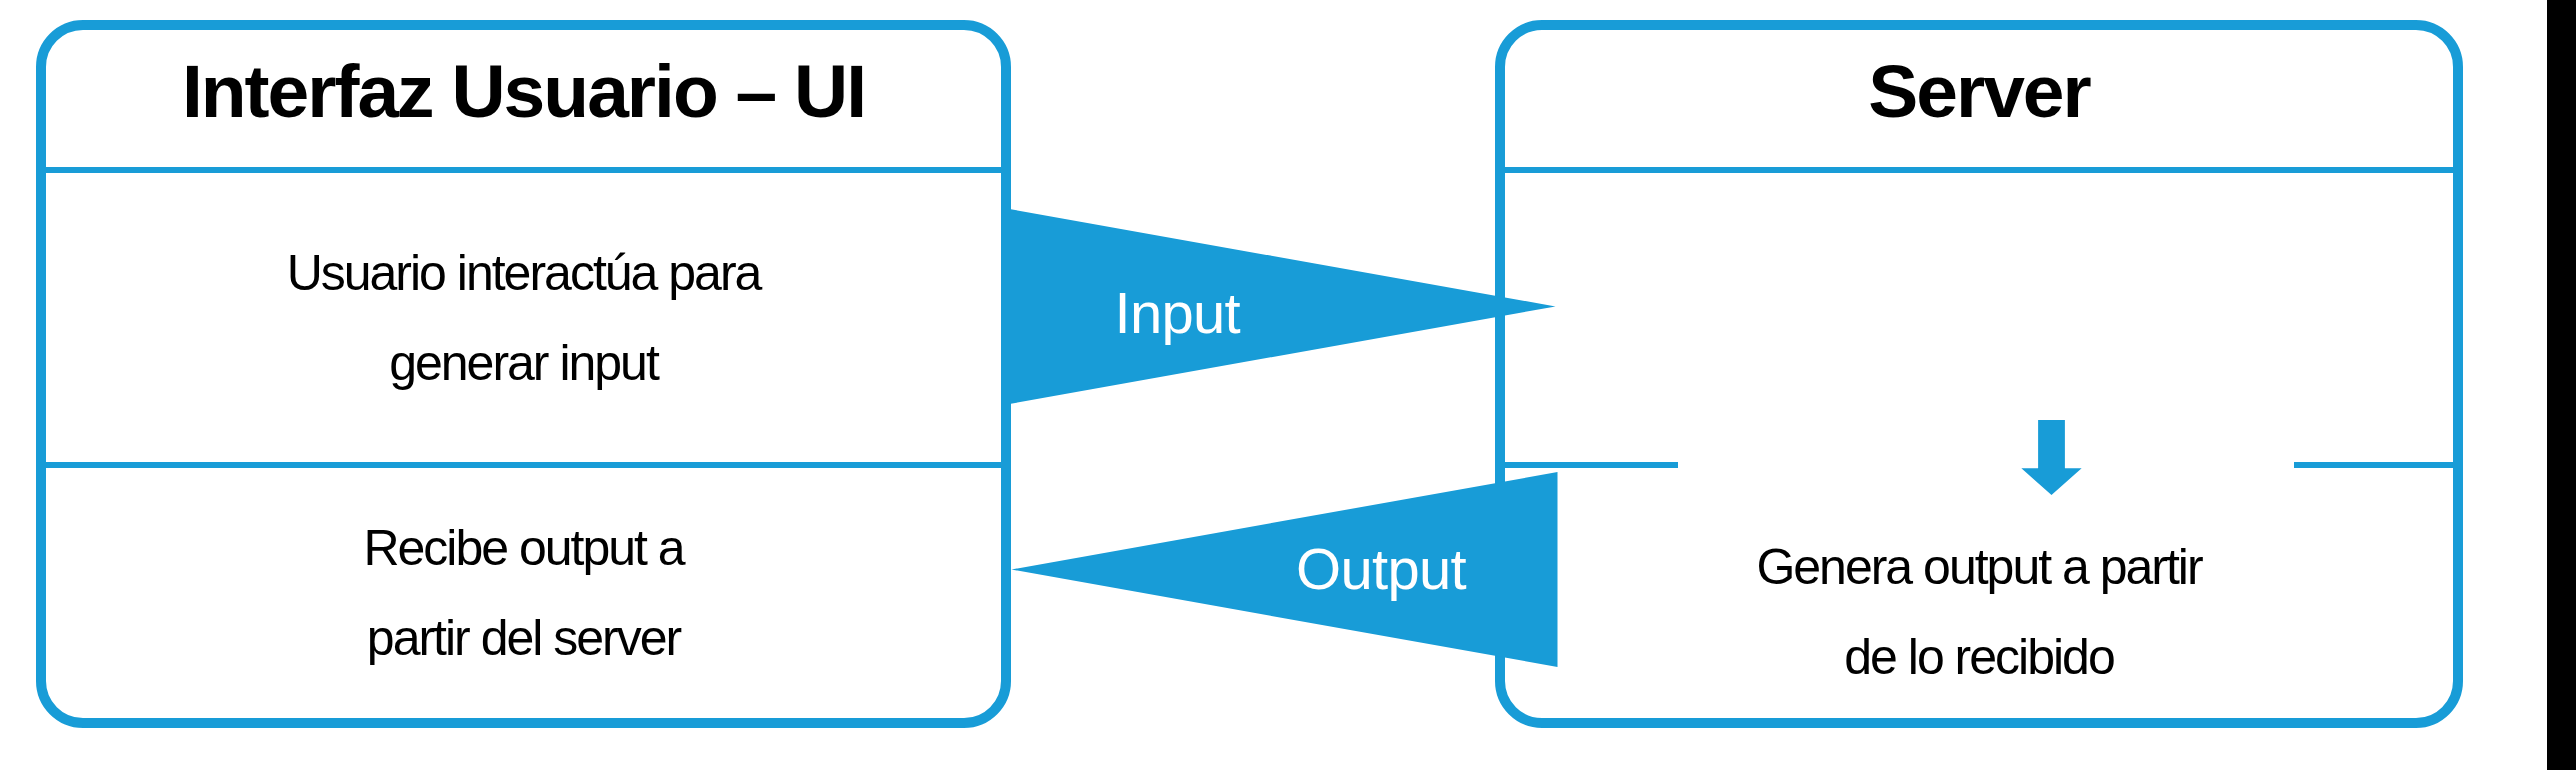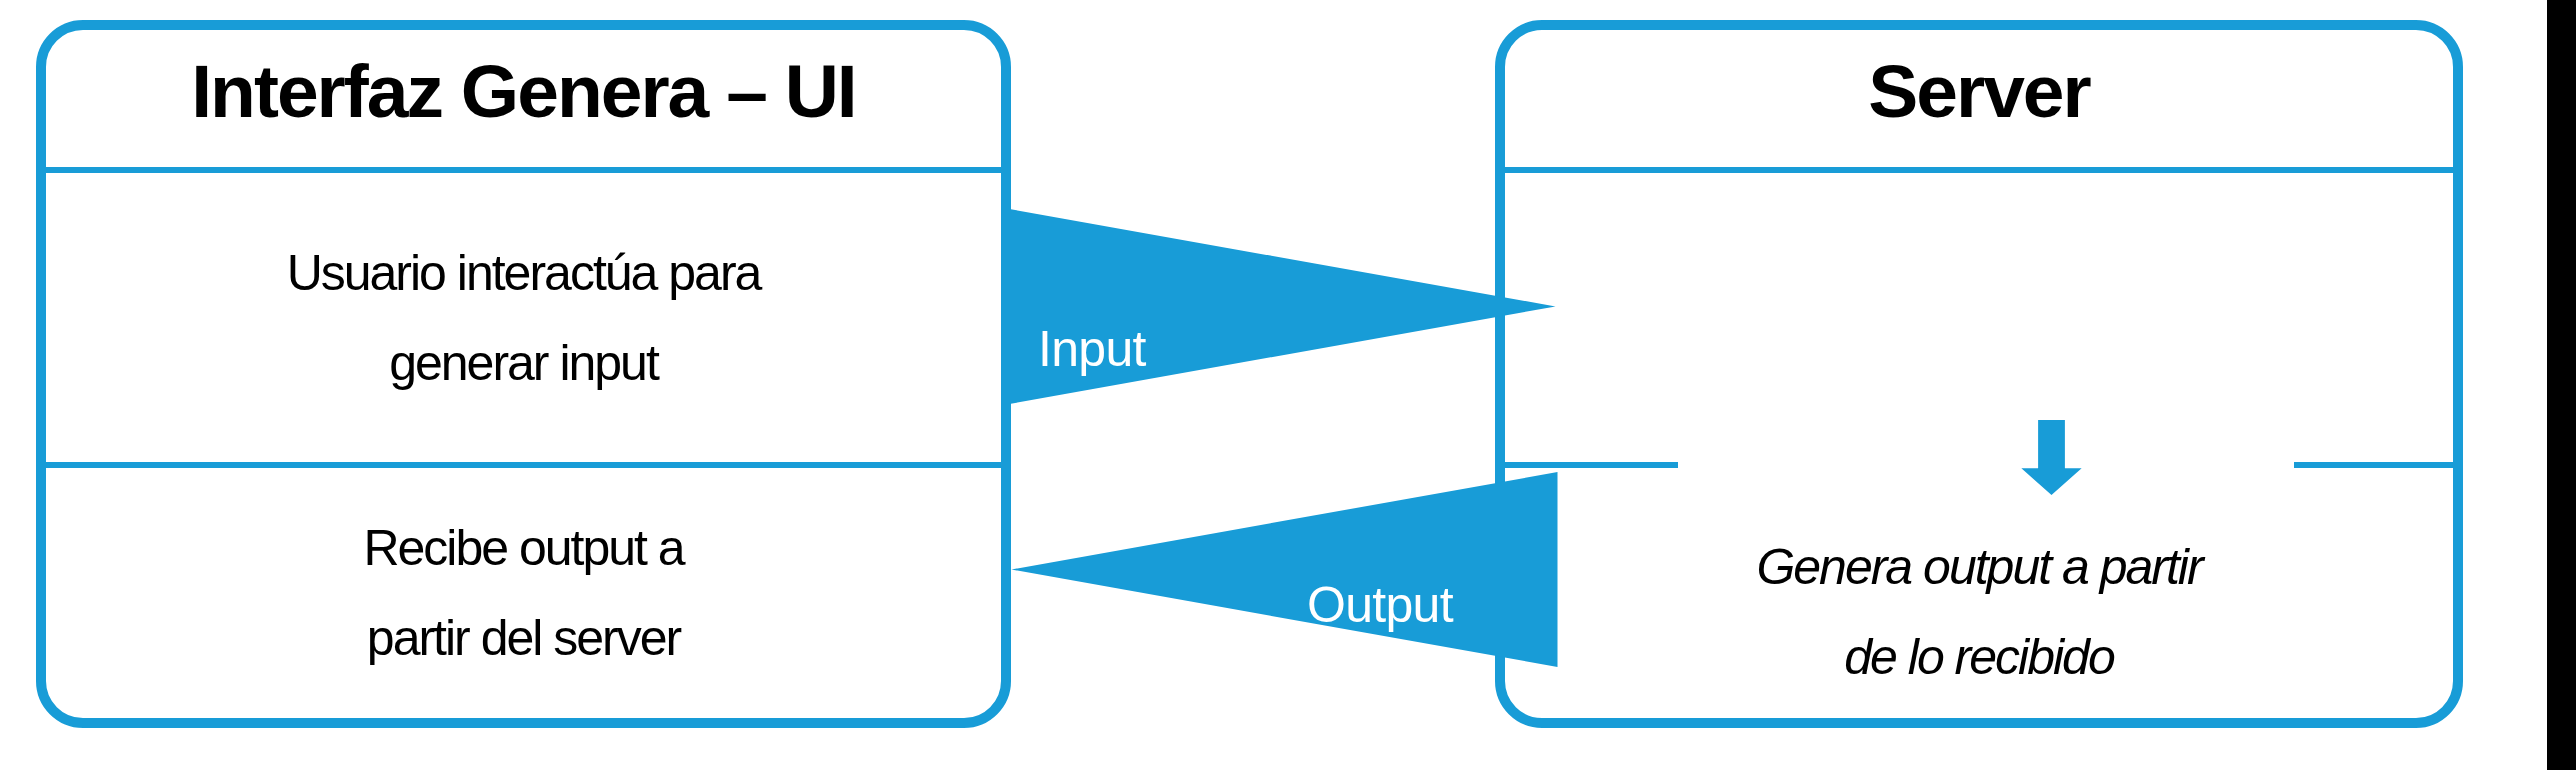--- a/index.html
+++ b/index.html
@@ -31,21 +31,21 @@
     border-radius:47px;
     background:var(--bg);
   }
   .box-left{left:36px;width:975px;}
   .box-right{left:1495px;width:968px;}
 
   .row{position:absolute;left:0;width:100%;display:flex;align-items:center;justify-content:center;text-align:center;}
   .row-title{top:0;height:137px;padding-bottom:15px;}
   .row-mid{top:143px;height:289px;}
   .row-bottom{top:438px;height:249px;}
-  .row-bottom.shift-down{padding-top:39px;font-style:italic;}
+  .row-bottom.shift-down{padding-top:39px;}
 
   .title-text{
     font-size:75px;
     font-weight:bold;
     letter-spacing:-2px;
     color:var(--text);
     white-space:pre-line;
   }
   .cell-text{
     font-size:50px;
@@ -64,39 +64,38 @@
 
   
   .flow-arrow{position:absolute;display:block;}
   .flow-arrow polygon,.down-arrow path{fill:var(--accent);}
   .arrow-input{left:1009px;top:209px;width:547px;height:195px;}
   .arrow-output{left:1011px;top:472px;width:547px;height:195px;}
 
   .arrow-label{
     position:absolute;
     color:var(--label);
-    font-size:50px;
+    font-size:58px;
     line-height:62px;
-    text-align:left;
+    text-align:right;
     letter-spacing:-0.7px;
-    margin-top:36px;
   }
   .label-input{left:1038px;top:282px;width:202px;}
-  .label-output{left:1307px;top:538px;width:229px;}
+  .label-output{left:1237px;top:538px;width:229px;}
 
   .down-arrow{position:absolute;left:2021px;top:420px;width:61px;height:75px;}
 </style>
 </head>
 <body>
 
 <div class="canvas">
 
   <div class="box box-left">
     <div class="row row-title">
-      <span class="title-text">Interfaz Genera – UI</span>
+      <span class="title-text">Interfaz Usuario – UI</span>
     </div>
     <div class="divider divider-1"></div>
     <div class="row row-mid">
       <span class="cell-text">Usuario interactúa para
 generar input</span>
     </div>
     <div class="divider divider-2"></div>
     <div class="row row-bottom">
       <span class="cell-text">Recibe output a
 partir del server</span>

